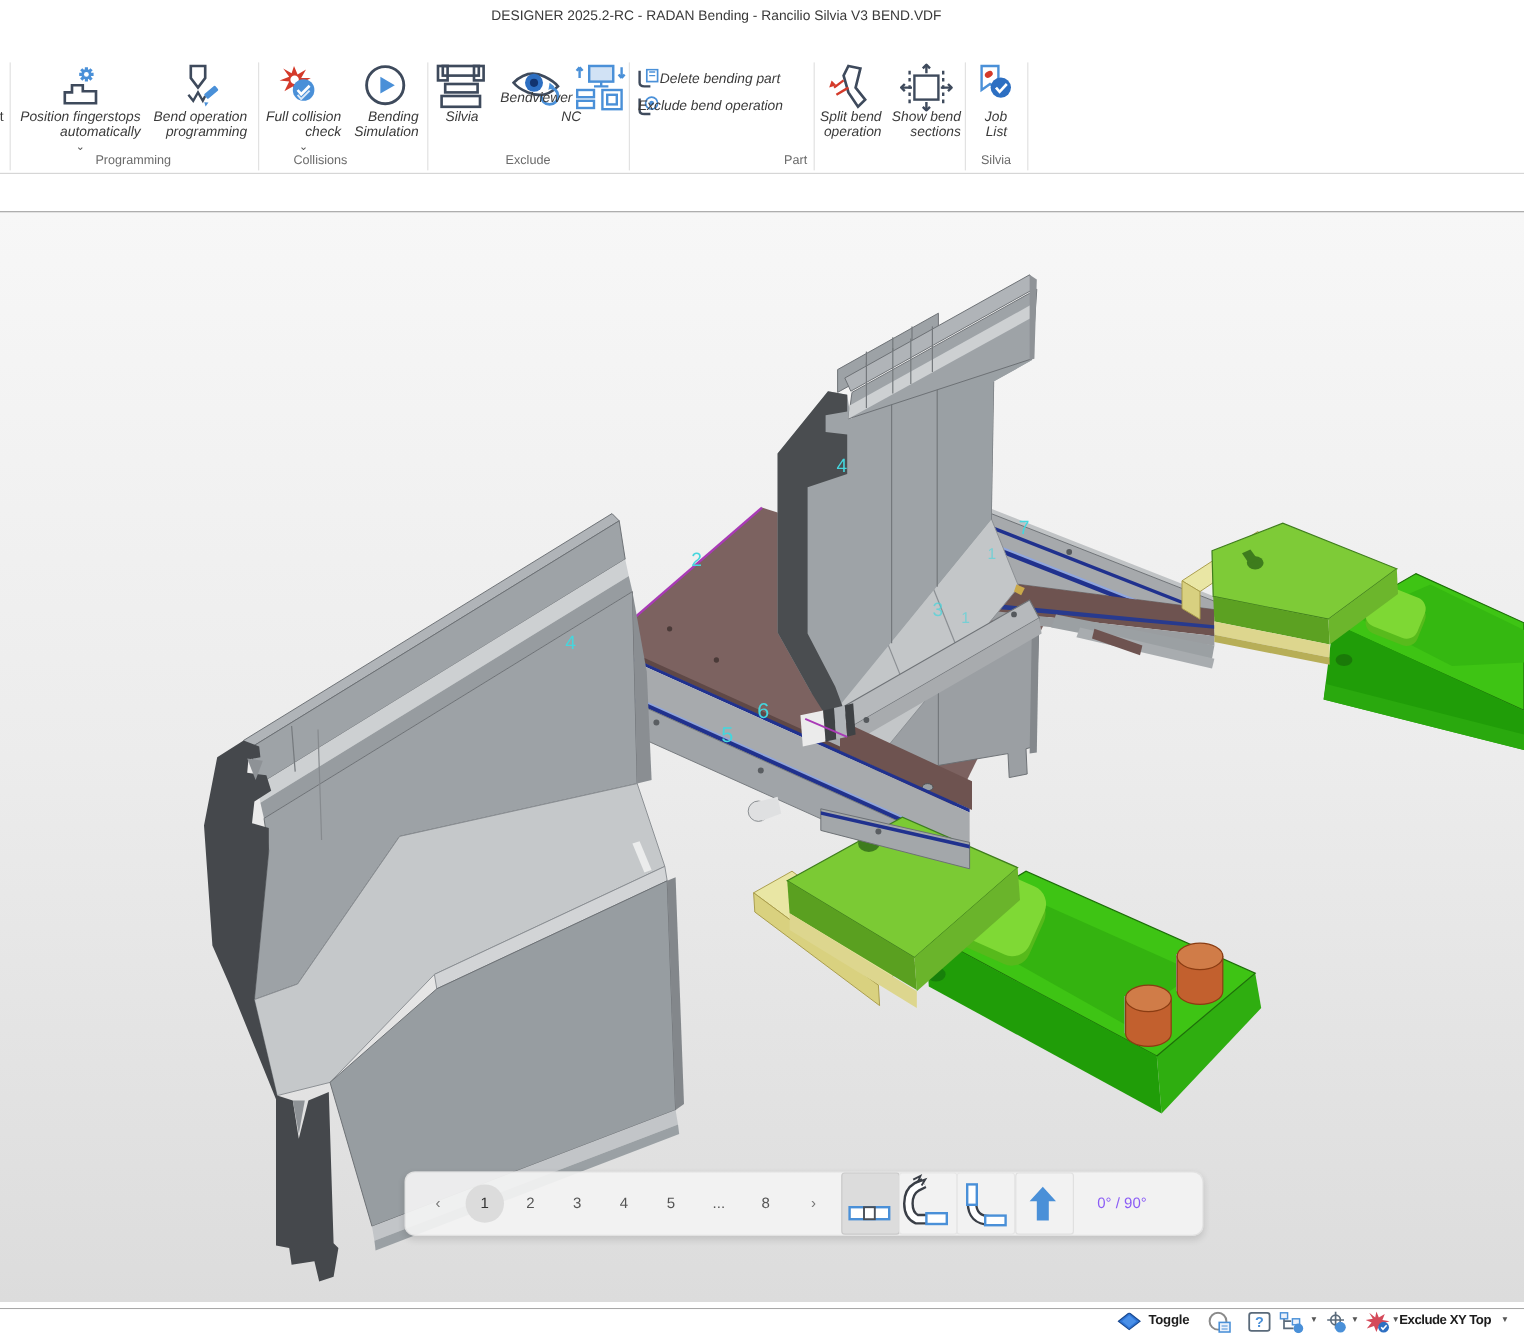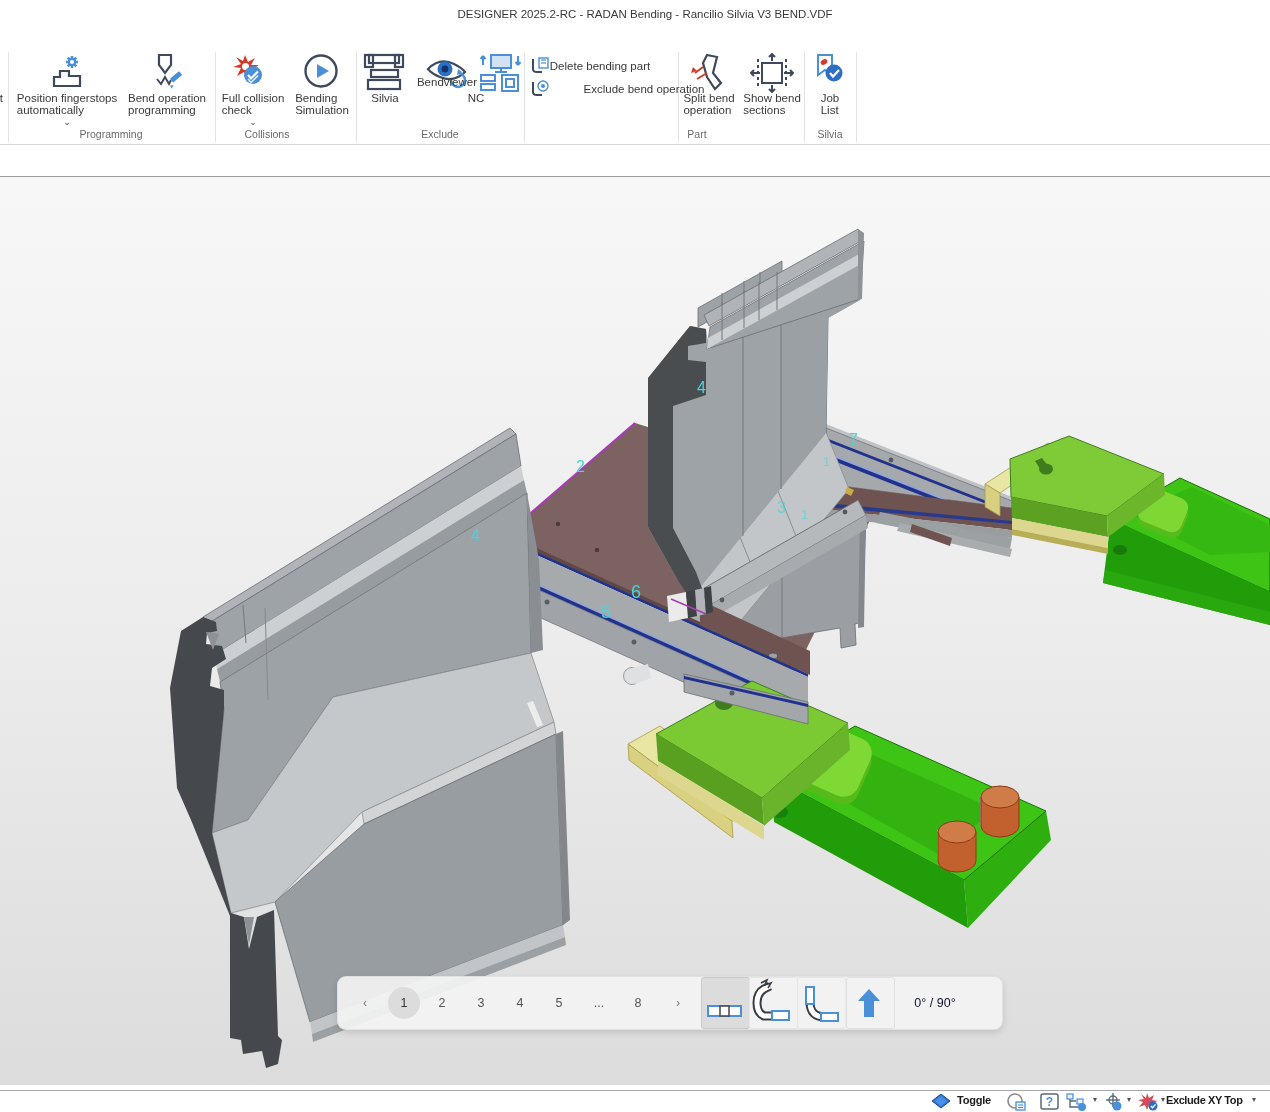--- a/index.html
+++ b/index.html
@@ -1,19 +1,19 @@
 <!DOCTYPE html>
 <html><head>
 <meta charset="utf-8">
 <style>
   html,body{margin:0;padding:0;width:1270px;height:1112px;overflow:hidden;background:#fff;
     font-family:"Liberation Sans", sans-serif;}
-  #title{position:absolute;top:8px;left:0;width:1194px;text-align:center;font-size:11.5px;color:#3a3a3a;margin-left:48px;}
+  #title{position:absolute;top:8px;left:0;width:1194px;text-align:center;font-size:11.5px;color:#3a3a3a;}
   .vsep{position:absolute;top:52px;height:90px;width:1px;background:#e2e2e2;}
-  .blab{position:absolute;font-size:11.5px;color:#3a3a3a;text-align:left;white-space:nowrap;transform:translateX(-50%);}
+  .blab{position:absolute;font-size:11.5px;color:#3a3a3a;text-align:right;white-space:nowrap;transform:translateX(-50%);font-style:italic;}
   .glab{position:absolute;top:128px;font-size:10.5px;color:#6a6a6a;text-align:center;transform:translateX(-50%);}
   .chev{position:absolute;top:117px;font-size:9px;color:#555;transform:translateX(-50%);}
   .icon{position:absolute;transform:translateX(-50%);}
   #ribbonline{position:absolute;top:144px;left:0;width:1270px;height:1px;background:#d6d6d6;}
   #vptopline{position:absolute;top:176px;left:0;width:1270px;height:1px;background:#9b9b9b;}
   #scene{position:absolute;top:177px;left:0;}
   #pager{position:absolute;left:337px;top:976px;width:664px;height:52px;background:rgba(243,243,243,0.92);border:1px solid rgba(210,210,210,0.5);
     border-radius:9px;box-shadow:0 3px 6px rgba(0,0,0,0.12);}
   .pnum{position:absolute;top:0;height:52px;line-height:52px;font-size:12.5px;color:#555;text-align:center;transform:translateX(-50%);}
   #pcirc{position:absolute;left:50px;top:10px;width:32px;height:32px;border-radius:16px;background:#dcdcdc;
@@ -125,22 +125,22 @@
   <rect x="9" y="1" width="9" height="10" fill="#fff" stroke="#4a90d8" stroke-width="1.4"></rect>
   <line x1="11" y1="3" x2="16" y2="3" stroke="#4a90d8" stroke-width="1.2"></line>
   <line x1="11" y1="6" x2="16" y2="6" stroke="#4a90d8" stroke-width="1.2"></line>
 </svg>
 <div class="blab" style="left:600px;top:60px">Delete bending part</div>
 <svg class="icon" style="left:540px;top:80px" width="20" height="18" viewBox="0 0 20 18">
   <path d="M3 2 L3 12 Q3 15 7 15 L12 15" fill="none" stroke="#3e4a5c" stroke-width="2"></path>
   <circle cx="13" cy="6" r="5" fill="#fff" stroke="#4a90d8" stroke-width="1.4"></circle>
   <circle cx="13" cy="6" r="2" fill="#4a90d8"></circle>
 </svg>
-<div class="blab" style="left:644px;top:83px">Exclude bend operation</div>
-<div class="glab" style="left:697px">Part</div>
+<div class="blab" style="left:592px;top:83px">Exclude bend operation</div>
+<div class="glab" style="left:663px">Part</div>
 
 <svg class="icon" style="left:709px;top:53px" width="44" height="40" viewBox="0 0 44 40">
   <path d="M20 2 L30 4 L26 20 L34 30 L28 36 L20 24 L16 10 Z" fill="none" stroke="#3e4a5c" stroke-width="2.2"></path>
   <path d="M8 20 L16 14 M10 26 L20 20" stroke="#d43a2a" stroke-width="2"></path>
   <path d="M6 14 l4 4 l-6 2 Z" fill="#d43a2a"></path>
 </svg>
 <div class="blab" style="left:709px;top:92px">Split bend<br>operation</div>
 
 <svg class="icon" style="left:772px;top:53px" width="44" height="40" viewBox="0 0 44 40">
   <g stroke="#3e4a5c" stroke-width="2" fill="none">
@@ -382,21 +382,21 @@
   </svg>
   <svg class="ptile" style="left:459px" width="47" height="50" viewBox="0 0 47 50">
     <path d="M13 25 Q13 40 28 40" fill="none" stroke="#3a3f47" stroke-width="9"></path>
     <path d="M13 25 Q13 40 28 40" fill="none" stroke="#fff" stroke-width="5"></path>
     <rect x="9" y="10" width="8" height="17" fill="#fff" stroke="#4a90d8" stroke-width="2"></rect>
     <rect x="24" y="36" width="17" height="8" fill="#fff" stroke="#4a90d8" stroke-width="2"></rect>
   </svg>
   <svg class="ptile" style="left:508px" width="47" height="50" viewBox="0 0 47 50">
     <path d="M23 12 L34 24 L28 24 L28 40 L18 40 L18 24 L12 24 Z" fill="#4a90d8"></path>
   </svg>
-  <div class="pnum" style="left:597px;color:#0f172a">0° / 90°</div>
+  <div class="pnum" style="left:597px;color:#8b5cf6">0° / 90°</div>
 </div>
 
 <div id="botline"></div>
 <div id="status">
   <svg style="position:absolute;left:931px;top:3px" width="20" height="15" viewBox="0 0 20 15">
     <polygon points="10,0 19,7 10,14 1,7" fill="#2e75d8" stroke="#1a4a90" stroke-width="1"></polygon>
     <polygon points="10,2 16,7 10,12 4,7" fill="#4a90e8"></polygon>
   </svg>
   <div class="sbold" style="left:957px">Toggle</div>
   <svg style="position:absolute;left:1006px;top:2px" width="22" height="18" viewBox="0 0 22 18">

